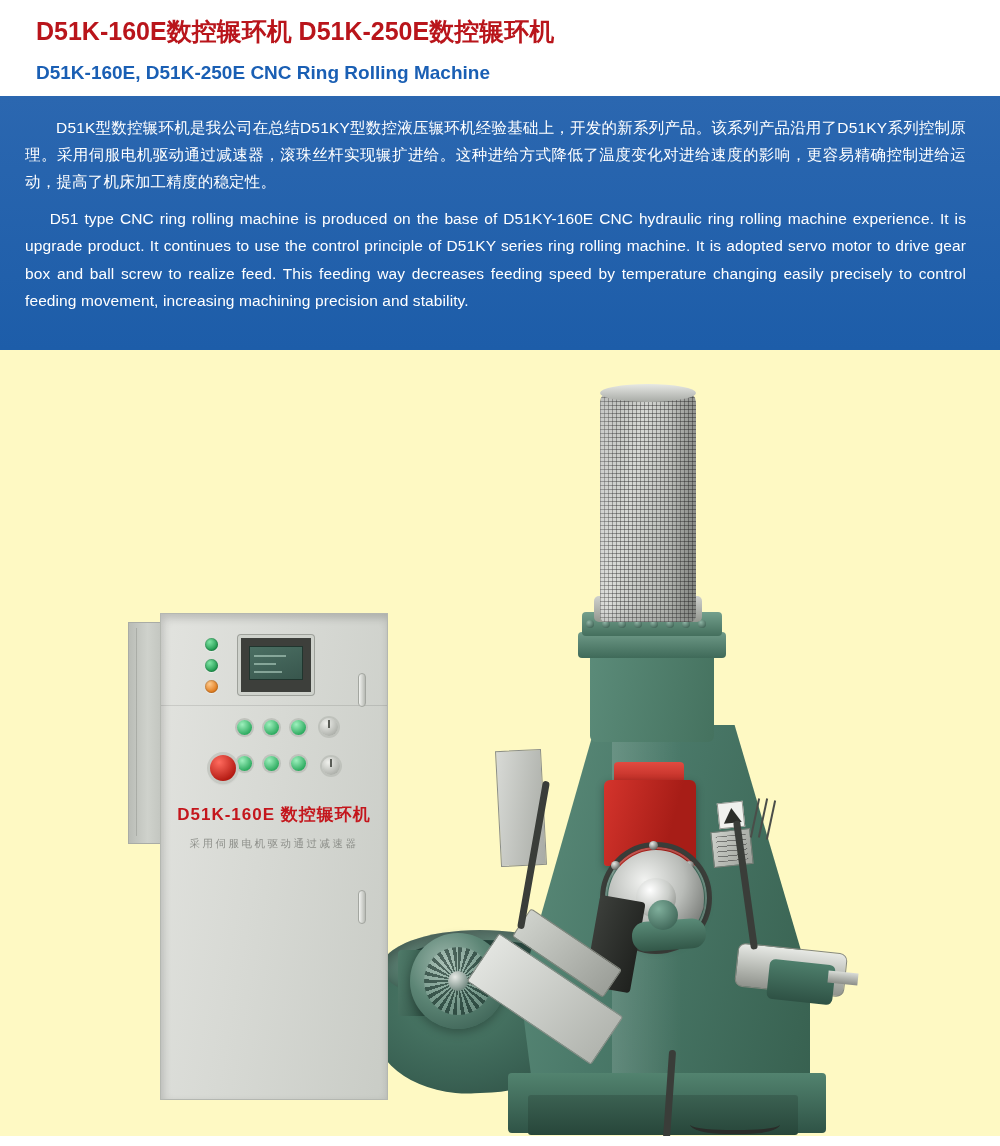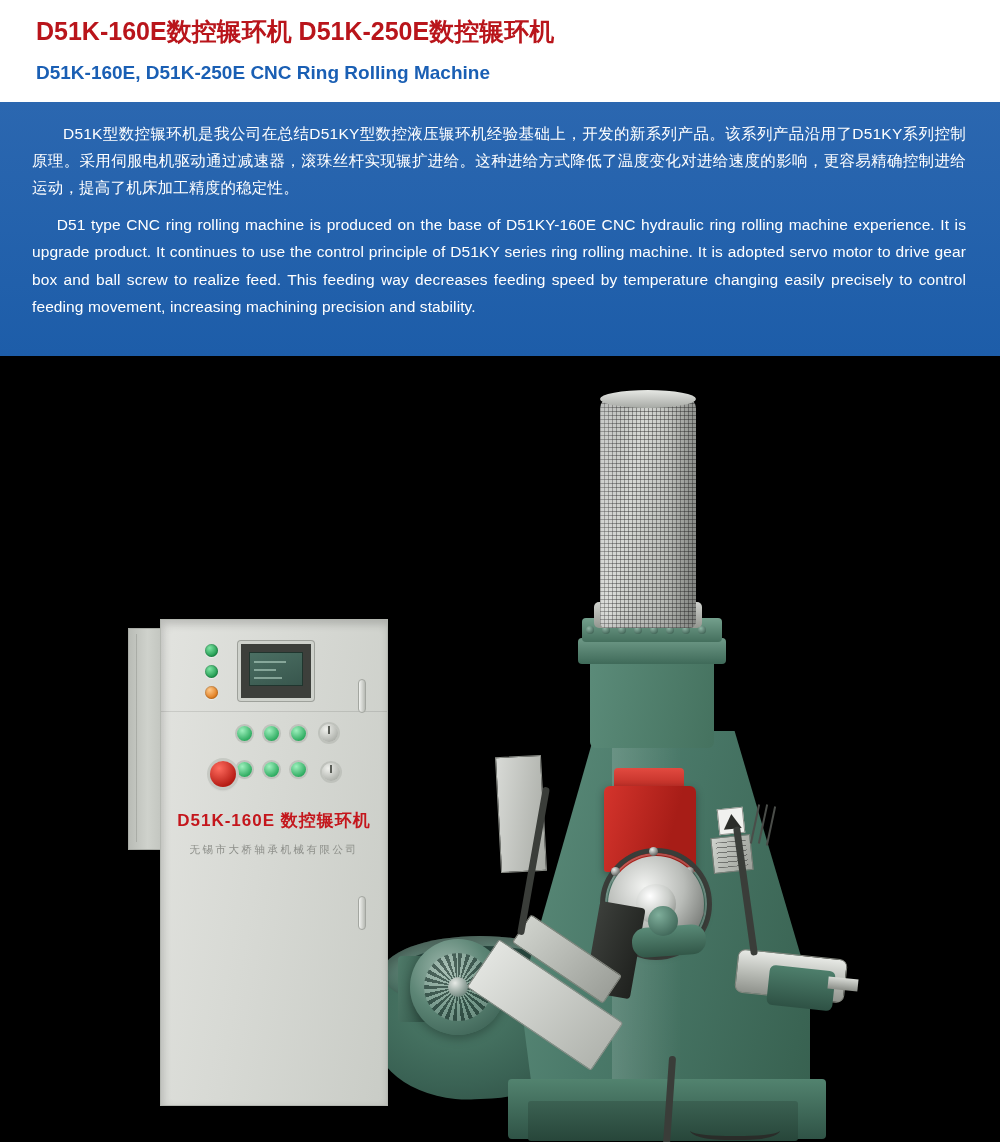--- a/index.html
+++ b/index.html
@@ -29,42 +29,41 @@
     font-size: 19px;
     font-weight: bold;
     line-height: 1.3;
     margin-top: 14px;
     white-space: nowrap;
   }
 
   
   .desc-band {
     position: relative;
-    margin-top: 6px;
     background: #2262ae;
     background: linear-gradient(180deg, #2b67b0 0%, #1d5da9 100%);
     color: #ffffff;
-    padding: 18px 34px 20px 32px;
+    padding: 18px 34px 20px 25px;
     min-height: 254px;
   }
   .desc-band p {
     margin: 0;
     font-size: 15.5px;
     line-height: 1.75;
     text-align: justify;
   }
   .desc-cn { text-indent: 2em; letter-spacing: 0.2px; }
   .desc-en { text-indent: 1.6em; margin-top: 10px !important; letter-spacing: 0.1px; }
 
   
   .photo-area {
     position: relative;
     width: 1000px;
     height: 786px;
-    background: #000000;
+    background: #fef9c3;
     overflow: hidden;
   }
 
   
   .cabinet {
     position: absolute;
     left: 160px; top: 263px;
     width: 228px; height: 487px;
     background: linear-gradient(100deg, #e2e3df 0%, #d7d9d4 45%, #c9ccc6 100%);
     border: 1px solid #b4b7b1;
@@ -508,16 +507,16 @@
     <div class="btn-sm" style="left:264px; top:406px;"></div>
     <div class="btn-sm" style="left:291px; top:406px;"></div>
     <div class="knob" style="left:320px; top:368px;"></div>
     <div class="knob"></div>
     <div class="btn-estop"></div>
 
     <div class="cab-handle" style="left:358px; top:323px;"></div>
     <div class="cab-handle" style="left:358px; top:540px;"></div>
 
     <div class="cab-label-red nowrap">D51K-160E 数控辗环机</div>
-    <div class="cab-label-sub nowrap">无锡市大桥轴承机械有限公司</div>
+    <div class="cab-label-sub nowrap">采用伺服电机驱动通过减速器</div>
 
   </div>
 </div>
 
 </body></html>

